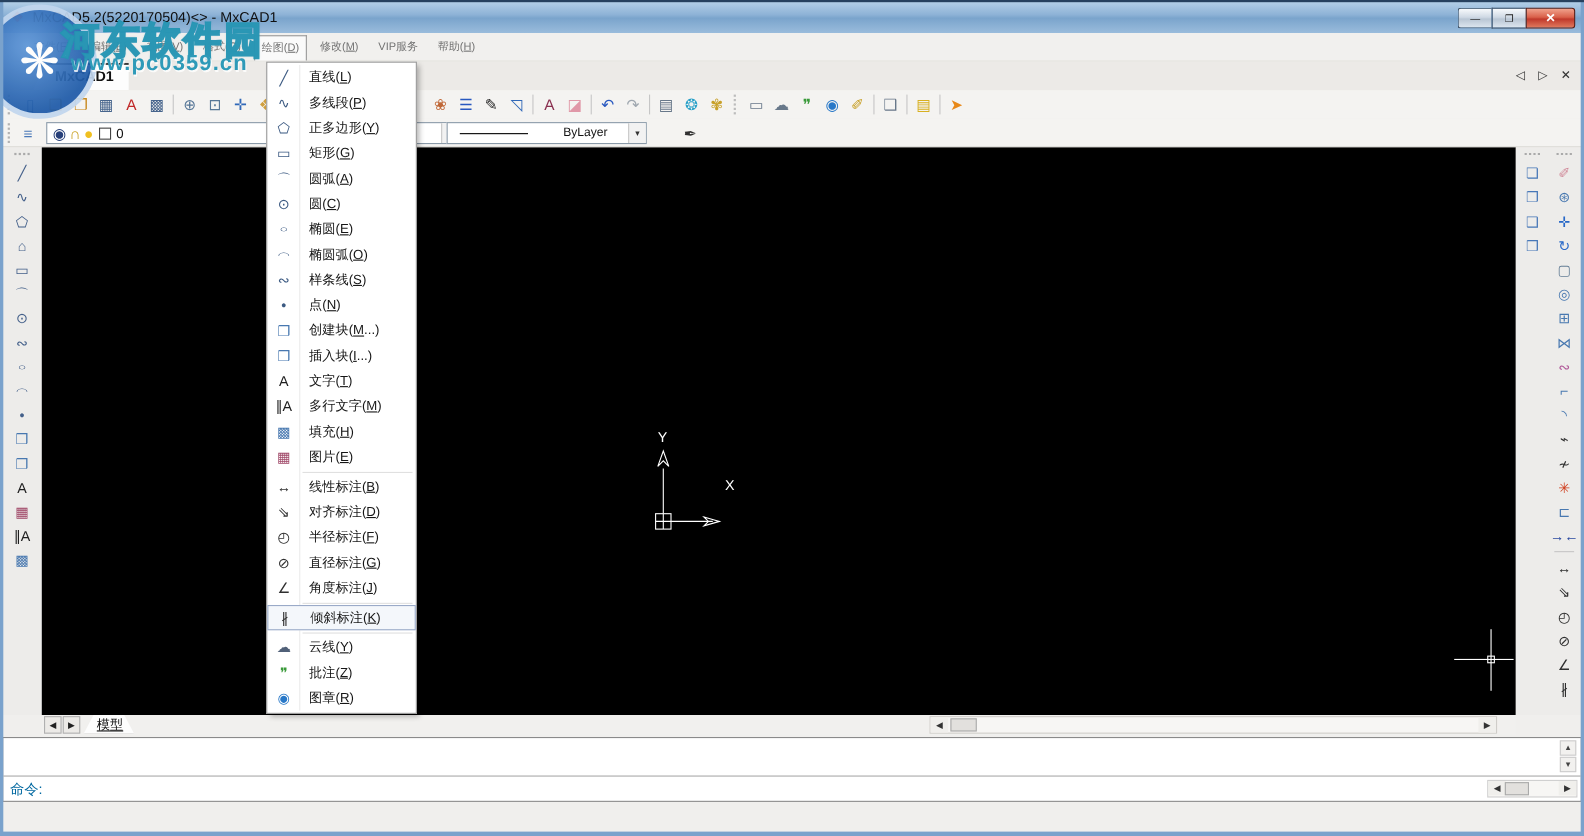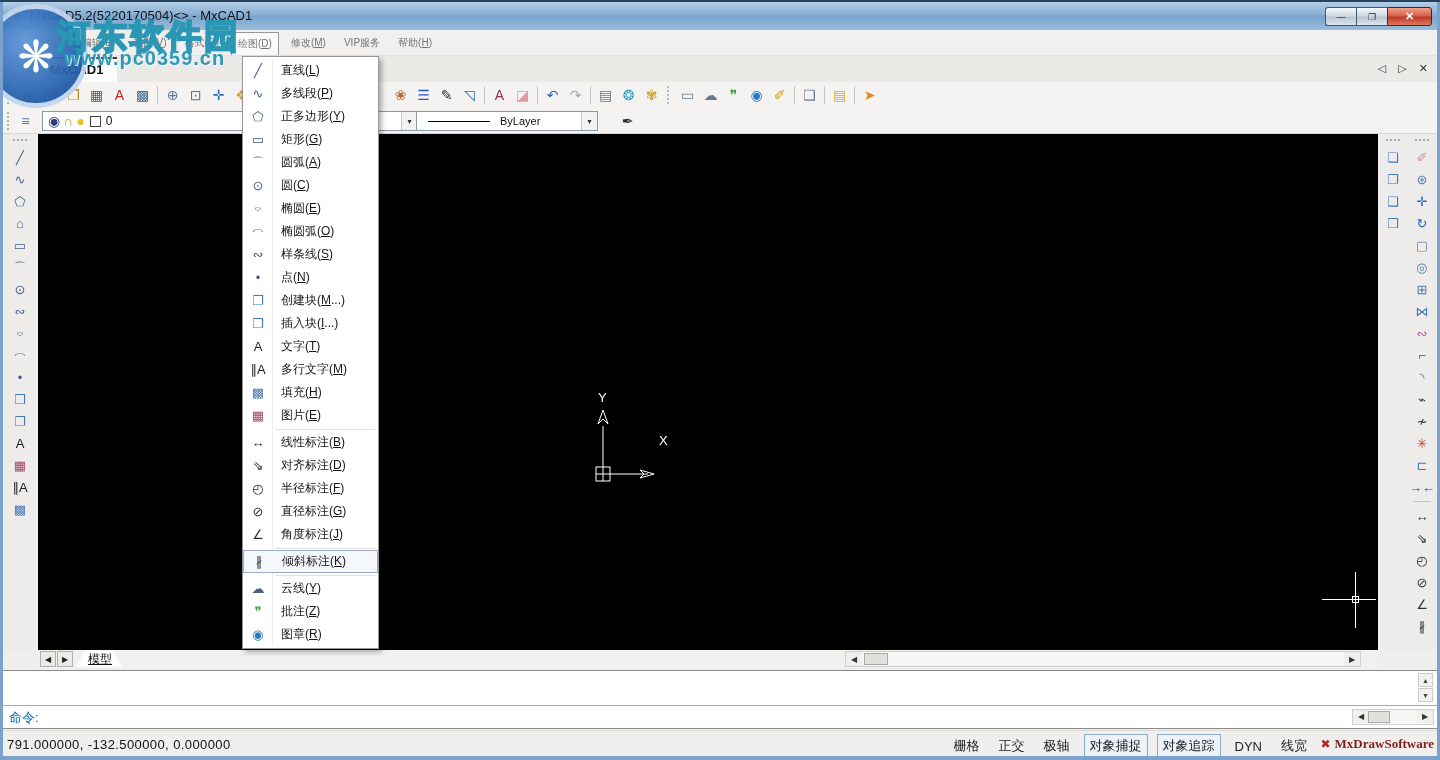--- a/index.html
+++ b/index.html
@@ -51,21 +51,21 @@
   .sep { width:1px; height:18px; background:#c6c6c6; margin:0 3px; }
   .dotsep { width:5px; height:18px; border-left:2px dotted #bcbcbc; margin:0 4px; }
   .tspacer { height:21px; }
   .squash { display:inline-block; transform:scaleY(.6); }
 
   .combo { position:absolute; top:3px; height:20px; background:#fff; border:1px solid #8a9aa8;
     display:flex; align-items:center; padding-left:5px; font-size:12px; color:#111; }
   .combo .arrow { position:absolute; right:0; top:0; bottom:0; width:16px; border-left:1px solid #c8c8c8;
     display:flex; align-items:center; justify-content:center; font-size:8px; color:#333; background:#f2f2f2; }
   #layer-combo { left:42px; width:376px; gap:5px; }
-  #linetype-combo { left:416px; width:182px; }
+  #linetype-combo { left:406px; width:182px;gap:22px; }
   .lt-line { width:62px; height:1px; background:#000; margin:0 10px 0 6px; }
   .swatch { width:11px; height:11px; background:#fff; border:1px solid #444; }
 
   
   #leftstrip { position:absolute; left:0; top:134px; width:38px; height:516px; background:#edecea; }
   #rightstrip { position:absolute; left:1378px; top:134px; width:62px; height:516px; background:#edecea; }
   .vbar { position:absolute; display:flex; flex-direction:column; align-items:center; }
   #leftbar { left:7px; top:2px; width:26px; }
   #rightbarA { left:2px; top:2px; width:26px; }
   #rightbarB { left:30px; top:2px; width:28px; }
@@ -621,36 +621,20 @@
       <div class="sc-btn" style="left:0;height:13px;">
           <span>◀</span>
         </div>
       <div id="cmd-hthumb"></div>
       <div class="sc-btn" style="right:0;height:13px;">
           <span>▶</span>
         </div>
     </div>
   </div>
 
-  <div id="statusbar">
-    <span id="coords">791.000000, -132.500000, 0.000000</span>
-    <div id="toggles">
-        <div class="stoggle">栅格</div>
-        <div class="stoggle">正交</div>
-        <div class="stoggle">极轴</div>
-        <div class="stoggle on">对象捕捉</div>
-        <div class="stoggle on">对象追踪</div>
-        <div class="stoggle">DYN</div>
-        <div class="stoggle">线宽</div>
-      </div>
-    <div id="brand">
-      <span id="brand-icon">✖</span>
-      <span id="brand-text">MxDrawSoftware</span>
-    </div>
-  </div>
 
   <div id="watermark">
     <div id="wm-circle">
         <span>❋</span>
       </div>
     <div id="wm-t1">河东软件园</div>
     <div id="wm-t2">www.pc0359.cn</div>
   </div>
 
   <div class="edge" id="edge-l"></div>

